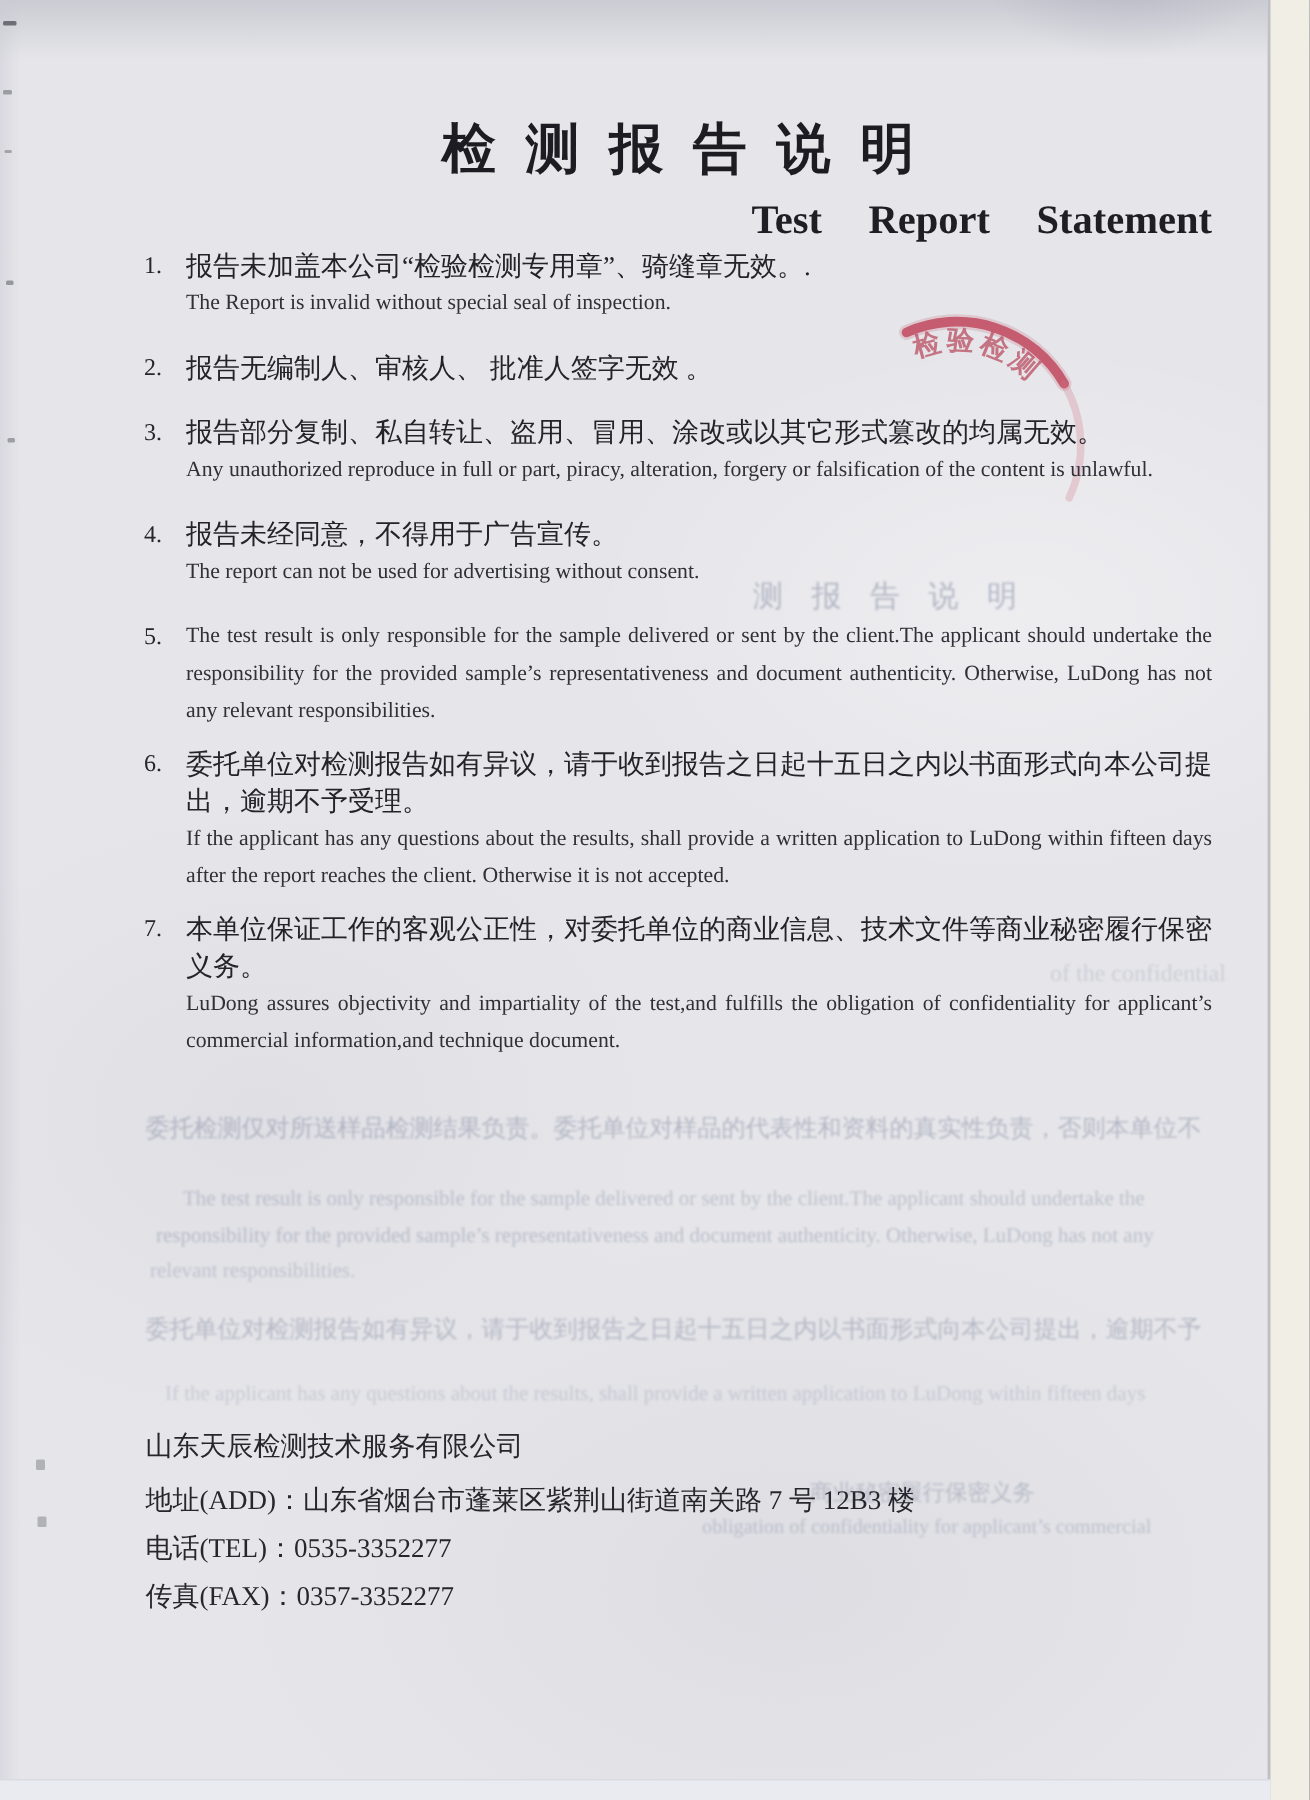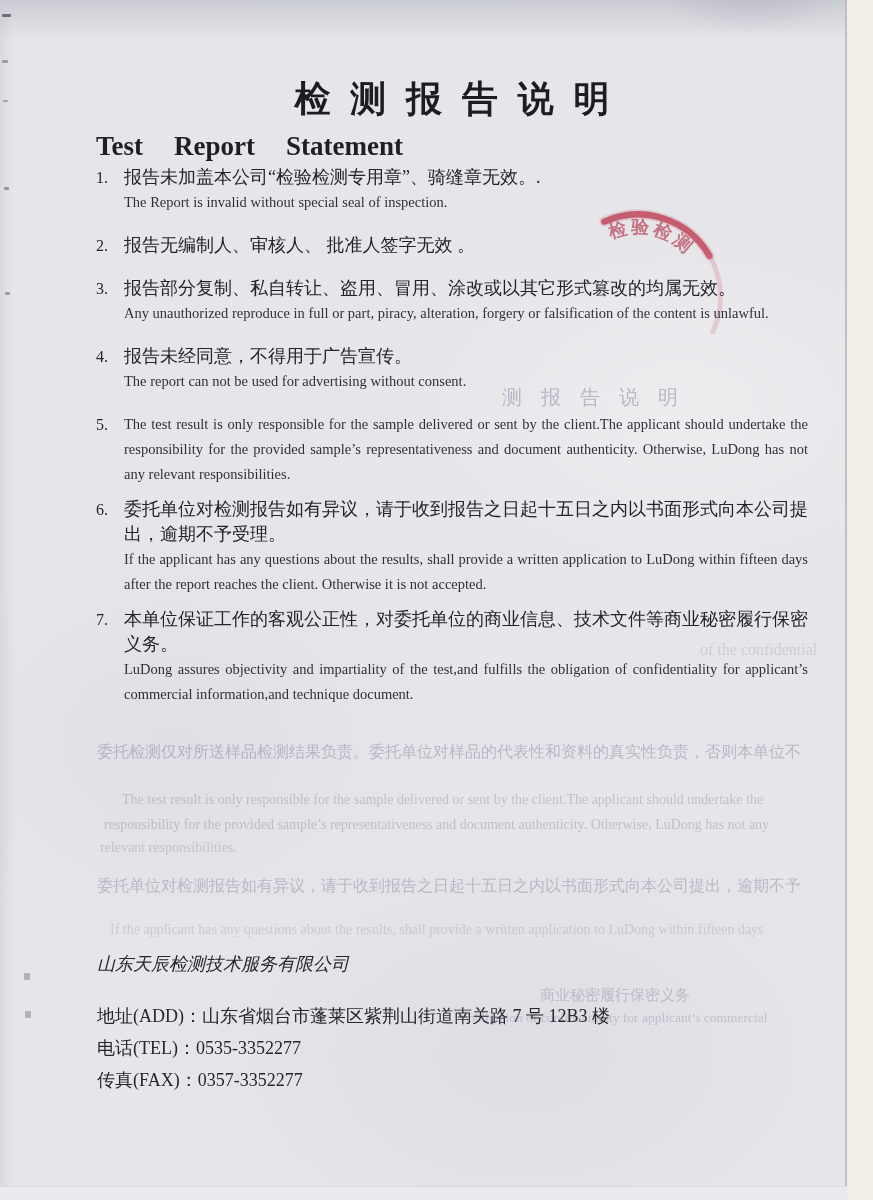--- a/index.html
+++ b/index.html
@@ -27,34 +27,34 @@
   .sp2{left:2px;top:60px;width:6px;height:3px;opacity:.45;}
   .sp3{left:3px;top:100px;width:5px;height:2px;opacity:.4;}
   .sp4{left:4px;top:187px;width:5px;height:3px;opacity:.5;}
   .sp5{left:5px;top:292px;width:5px;height:3px;opacity:.45;}
   .sp6{left:24px;top:973px;width:6px;height:7px;opacity:.35;}
   .sp7{left:25px;top:1011px;width:6px;height:7px;opacity:.35;}
 
   .content{position:absolute;left:96px;top:78px;width:712px;}
   h1.title{margin:0 0 10px 0;text-align:center;font-size:36px;line-height:42px;
     font-weight:bold;letter-spacing:.55em;text-indent:.55em;color:#1c1c22;}
-  h2.subtitle{margin:0 0 3px 0;text-align:left;font-size:27px;line-height:32px;
+  h2.subtitle{margin:0 0 3px 0;text-align:right;font-size:27px;line-height:32px;
     font-weight:bold;word-spacing:.9em;color:#1e1e24;}
 
   .item{display:grid;grid-template-columns:28px 1fr;margin-bottom:18px;}
   .item.tight{margin-bottom:10px;}
   .item.last{margin-bottom:0;}
   .num{font-size:16px;line-height:25px;color:#26262c;}
   .cn{font-size:18px;line-height:25px;color:#232329;text-align:justify;}
   .en{font-size:14.5px;line-height:25px;color:#303037;margin-top:0;}
   .en.just{text-align:justify;}
 
   .company{position:absolute;left:97px;top:952px;width:560px;font-size:18px;color:#26262c;}
   .company .line{line-height:24px;}
-  .co-name{font-style:italic;margin-bottom:28px;}
+  .co-name{margin-bottom:12px;}
   .co-add{margin-bottom:8px;}
   .co-zip{margin-bottom:14px;}
   .co-tel{margin-bottom:8px;}
 
   
   .ghost{position:absolute;white-space:nowrap;filter:blur(.6px);pointer-events:none;}
   .g0{left:502px;top:384px;font-size:20px;letter-spacing:7px;color:rgba(104,114,140,.42);}
   .g1{left:97px;top:742px;font-size:16px;color:rgba(108,116,142,.40);}
   .g2{left:122px;top:792px;font-size:14px;color:rgba(115,124,150,.34);}
   .g3{left:104px;top:817px;font-size:14px;color:rgba(115,124,150,.36);}

